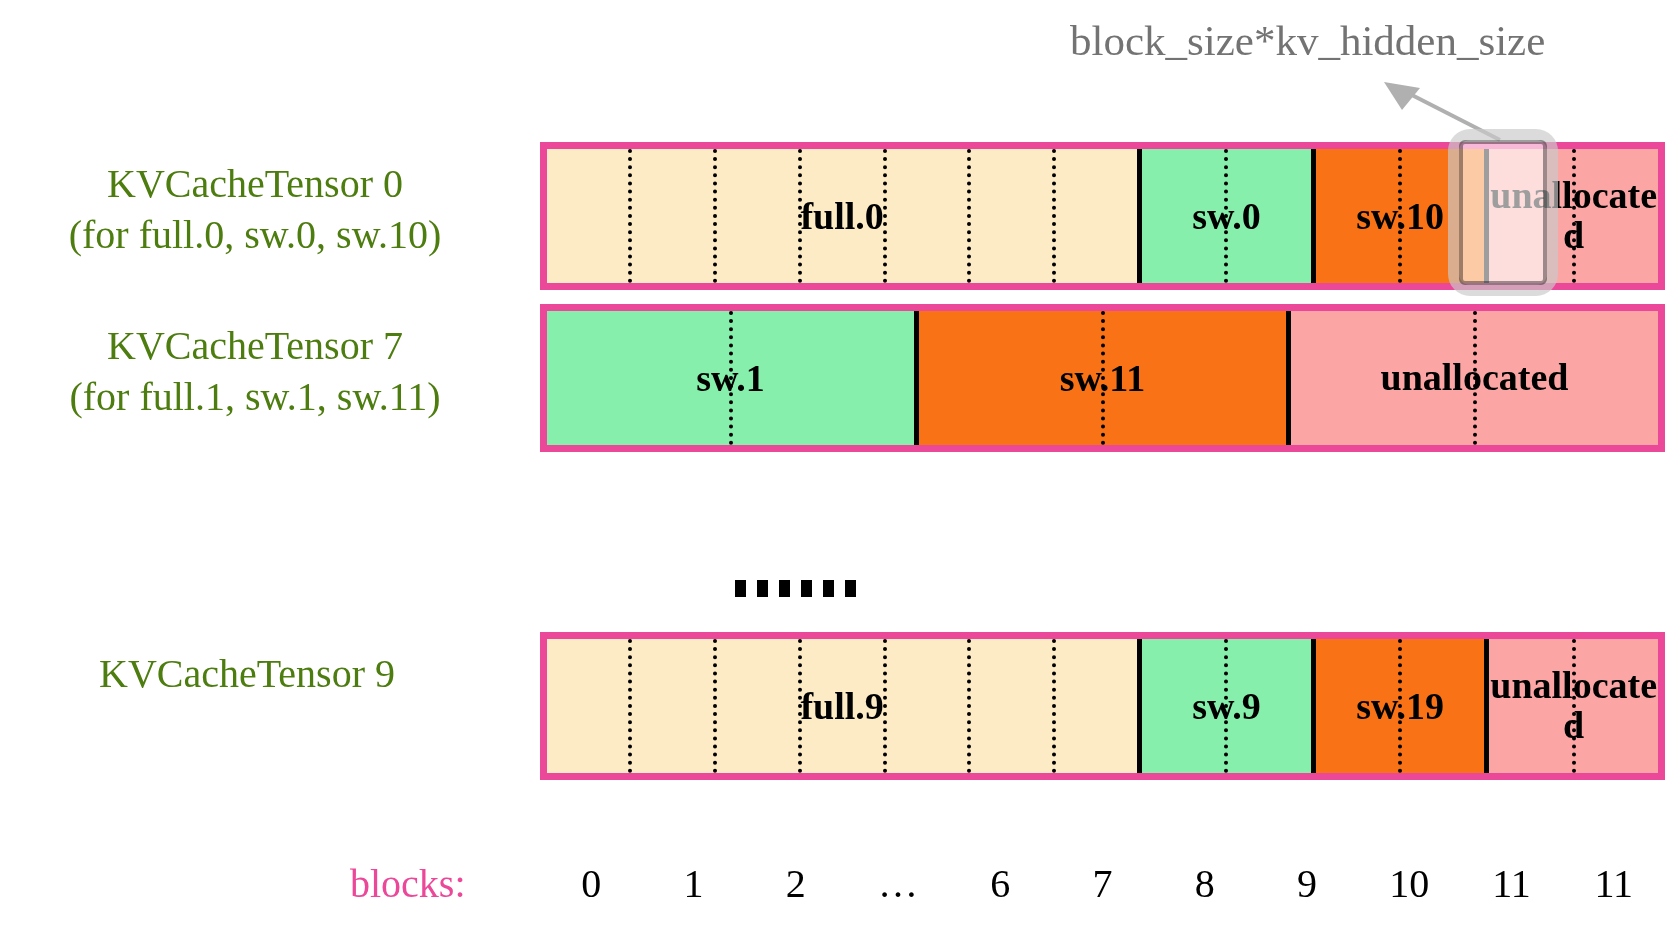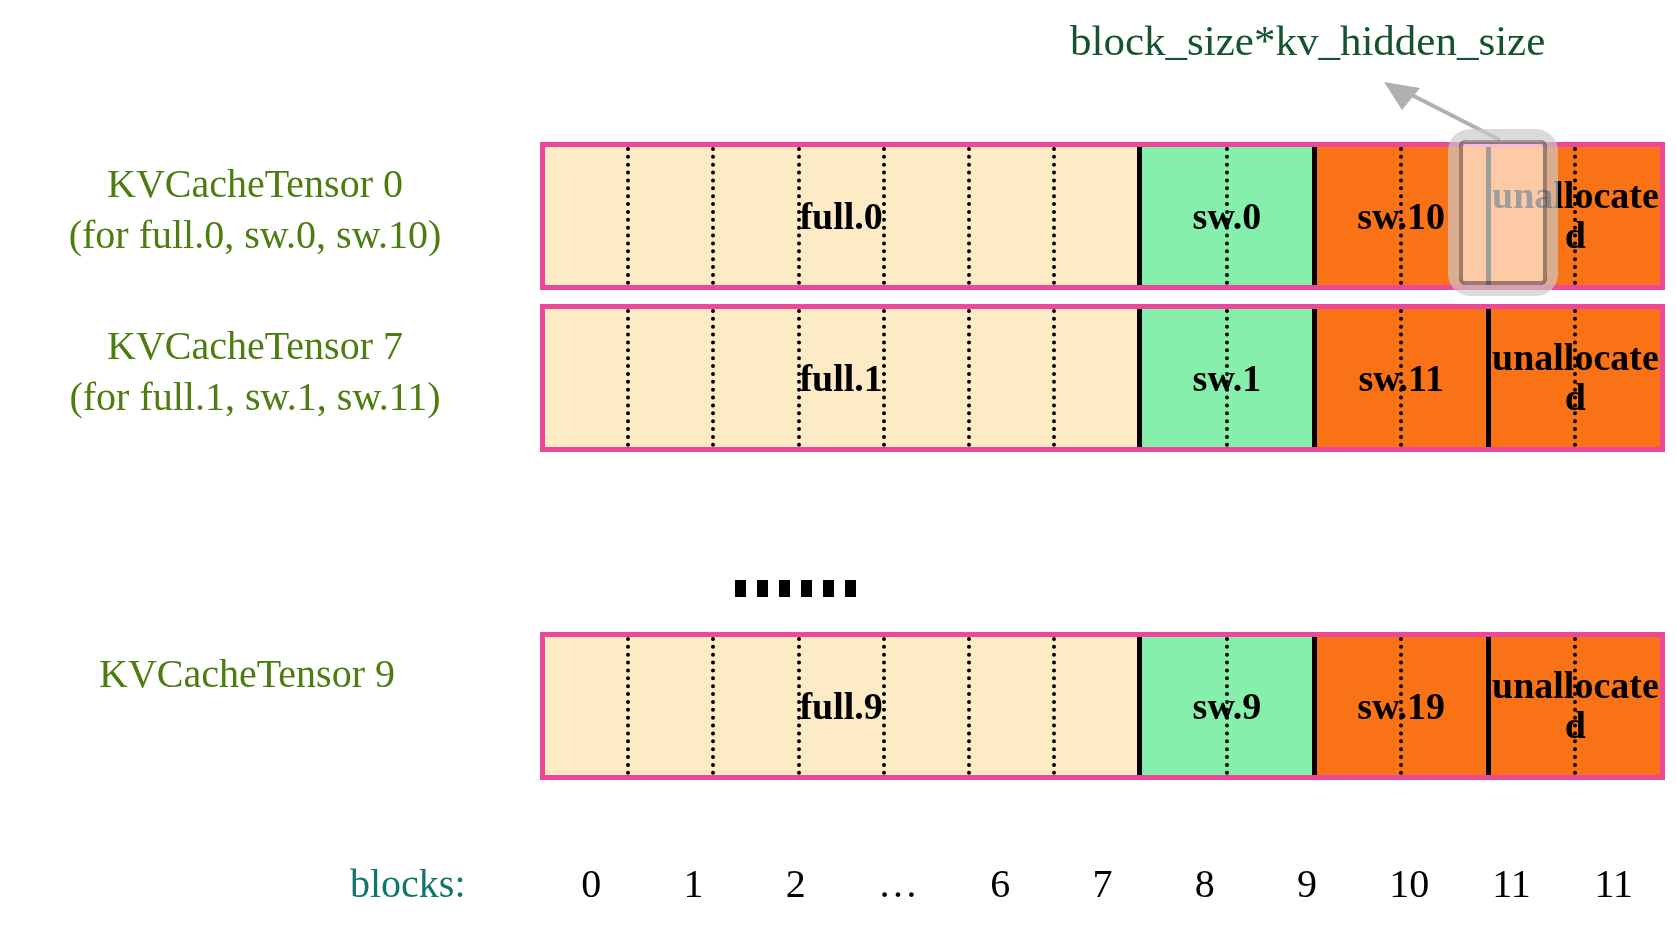--- a/index.html
+++ b/index.html
@@ -21,21 +21,21 @@
     width: 1676px;
     height: 938px;
   }
 
   
   .annot-label {
     position: absolute;
     left: 1070px;
     top: 16px;
     font-size: 43px;
-    color: #14532d;
+    color: #737373;
     white-space: nowrap;
     letter-spacing: 0px;
   }
   .annot-arrow {
     position: absolute;
     left: 1380px;
     top: 78px;
     width: 130px;
     height: 70px;
     pointer-events: none;
@@ -52,40 +52,40 @@
   }
   .row-label .l1 { display: block; }
   .row-label .l2 { display: block; }
 
   
   .tensor-bar {
     position: absolute;
     left: 540px;
     width: 1125px;
     height: 148px;
-    border: 5px solid #ec4899;
+    border: 7px solid #ec4899;
     box-sizing: border-box;
     display: flex;
     background: #fff;
   }
   .seg {
     position: relative;
     box-sizing: border-box;
     display: flex;
     align-items: center;
     justify-content: center;
     font-size: 38px;
     font-weight: bold;
     color: #000;
     overflow: visible;
   }
   .seg-full   { background: #FCEBC5; flex: 7 0 0; border-right: 5px solid #000; }
   .seg-sw     { background: #86efac; flex: 2 0 0; border-right: 5px solid #000; }
   .seg-sw2    { background: #f97316; flex: 2 0 0; border-right: 5px solid #000; }
-  .seg-unalloc{ background: #f97316; flex: 2 0 0; justify-content: center; }
+  .seg-unalloc{ background: #fca5a5; flex: 2 0 0; justify-content: center; }
   .seg-unalloc .seg-text {
     line-height: 1.05;
     text-align: center;
     width: 100%;
     word-break: break-all;
   }
   .seg-text { position: relative; z-index: 3; }
 
   
   .divs {
@@ -143,21 +143,21 @@
     left: 0;
     top: 860px;
     width: 1676px;
     height: 60px;
   }
   .axis-title {
     position: absolute;
     left: 350px;
     top: 0;
     font-size: 40px;
-    color: #0f766e;
+    color: #ec4899;
   }
   .axis-ticks {
     position: absolute;
     left: 540px;
     top: 0;
     width: 1125px;
     display: flex;
   }
   .axis-ticks > span {
     flex: 1 0 0;
@@ -216,32 +216,20 @@
       <span class="seg-text">unallocated</span>
     </div>
   </div>
   <div class="highlight-box"></div>
 
   <div class="row-label" style="left:20px; top:320px;">
     <span class="l1">KVCacheTensor 7</span>
     <span class="l2">(for full.1, sw.1, sw.11)</span>
   </div>
   <div class="tensor-bar" style="top:304px;">
-    <div class="seg seg-full">
-      <div class="divs">
-          <i></i>
-          <i></i>
-          <i></i>
-          <i></i>
-          <i></i>
-          <i></i>
-          <i></i>
-        </div>
-      <span class="seg-text">full.1</span>
-    </div>
     <div class="seg seg-sw">
       <div class="divs">
           <i></i>
           <i></i>
         </div>
       <span class="seg-text">sw.1</span>
     </div>
     <div class="seg seg-sw2">
       <div class="divs">
           <i></i>

